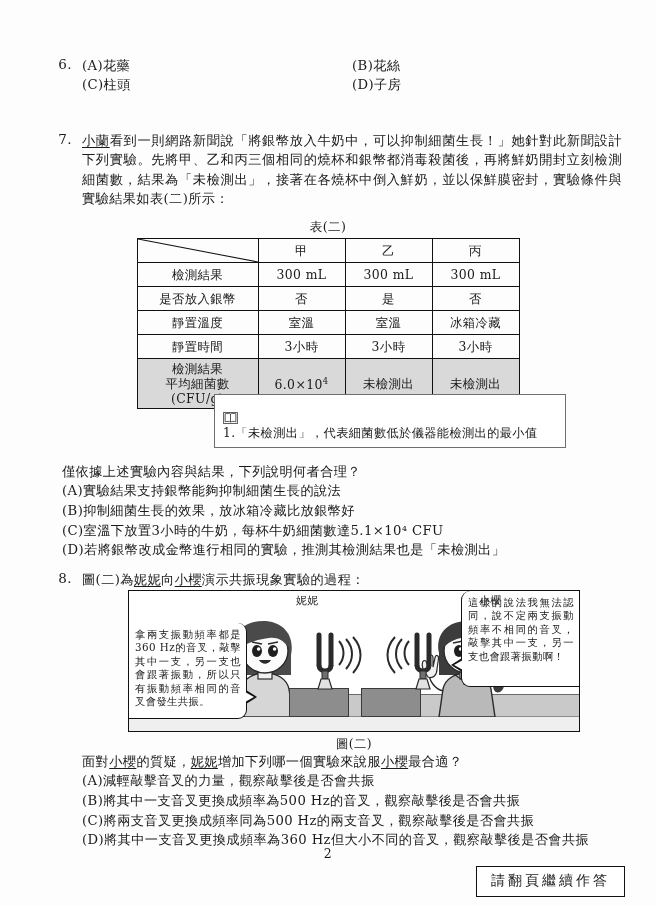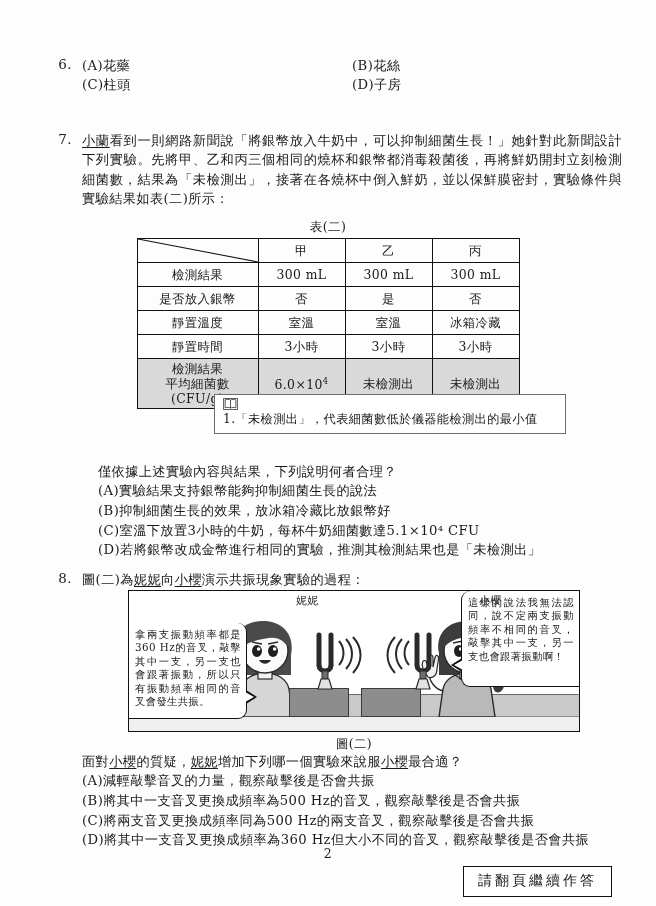--- a/index.html
+++ b/index.html
@@ -117,21 +117,21 @@
     vertical-align: super;
   }
 
   
   .note-box {
     position: absolute;
     left: 214px;
     width: 352px;
     border: 1px solid #6e6e6e;
     background: #fff;
-    padding: 3px 8px 5px 8px;
+    padding: 17px 8px 5px 8px;
     font-size: 12.2px;
     line-height: 16.5px;
     box-sizing: border-box;
   }
   .book-icon {
     display: block;
     width: 15px;
     height: 12px;
     margin-bottom: 1px;
   }
@@ -339,21 +339,21 @@
   <div class="note-box cjk" style="top:394px;">
     <svg class="book-icon" viewBox="0 0 16 13">
       <rect x="0.5" y="0.5" width="15" height="12" fill="#fff" stroke="#555"></rect>
       <path d="M8 2.2 C6.6 1.3 4.4 1.3 2.2 1.9 L2.2 10.6 C4.4 10 6.6 10 8 10.9 C9.4 10 11.6 10 13.8 10.6 L13.8 1.9 C11.6 1.3 9.4 1.3 8 2.2 Z" fill="#fff" stroke="#333" stroke-width="0.9"></path>
       <line x1="8" y1="2.2" x2="8" y2="10.9" stroke="#333" stroke-width="0.9"></line>
     </svg>
     <div>1.「未檢測出」，代表細菌數低於儀器能檢測出的最小值</div>
   </div>
 
   <div class="q-block" style="top:462px;">
-    <div class="q-body cjk" style="margin-left:54px;">
+    <div class="q-body cjk" style="margin-left:18px;">
       <div>僅依據上述實驗內容與結果，下列說明何者合理？</div>
       <div class="opt">(A)實驗結果支持銀幣能夠抑制細菌生長的說法</div>
       <div class="opt">(B)抑制細菌生長的效果，放冰箱冷藏比放銀幣好</div>
       <div class="opt">(C)室溫下放置3小時的牛奶，每杯牛奶細菌數達5.1×10⁴ CFU</div>
       <div class="opt">(D)若將銀幣改成金幣進行相同的實驗，推測其檢測結果也是「未檢測出」</div>
     </div>
   </div>
 
   <div class="q-block" style="top:570px;">
     <div class="q-num cjk">8.</div>
@@ -463,15 +463,15 @@
     <div class="q-body cjk" style="margin-left:38px;">
       <div><span>面對</span><span class="uline">小櫻</span><span>的質疑，</span><span class="uline">妮妮</span><span>增加下列哪一個實驗來說服</span><span class="uline">小櫻</span><span>最合適？</span></div>
       <div class="opt">(A)減輕敲擊音叉的力量，觀察敲擊後是否會共振</div>
       <div class="opt">(B)將其中一支音叉更換成頻率為500 Hz的音叉，觀察敲擊後是否會共振</div>
       <div class="opt">(C)將兩支音叉更換成頻率同為500 Hz的兩支音叉，觀察敲擊後是否會共振</div>
       <div class="opt">(D)將其中一支音叉更換成頻率為360 Hz但大小不同的音叉，觀察敲擊後是否會共振</div>
     </div>
   </div>
 
   <div class="page-no cjk" style="top:846px;">2</div>
-  <div class="turn-box cjk" style="left:463px; top:866px;">請翻頁繼續作答</div>
+  <div class="turn-box cjk" style="left:476px; top:866px;">請翻頁繼續作答</div>
 
 </div>
 
 </body></html>

